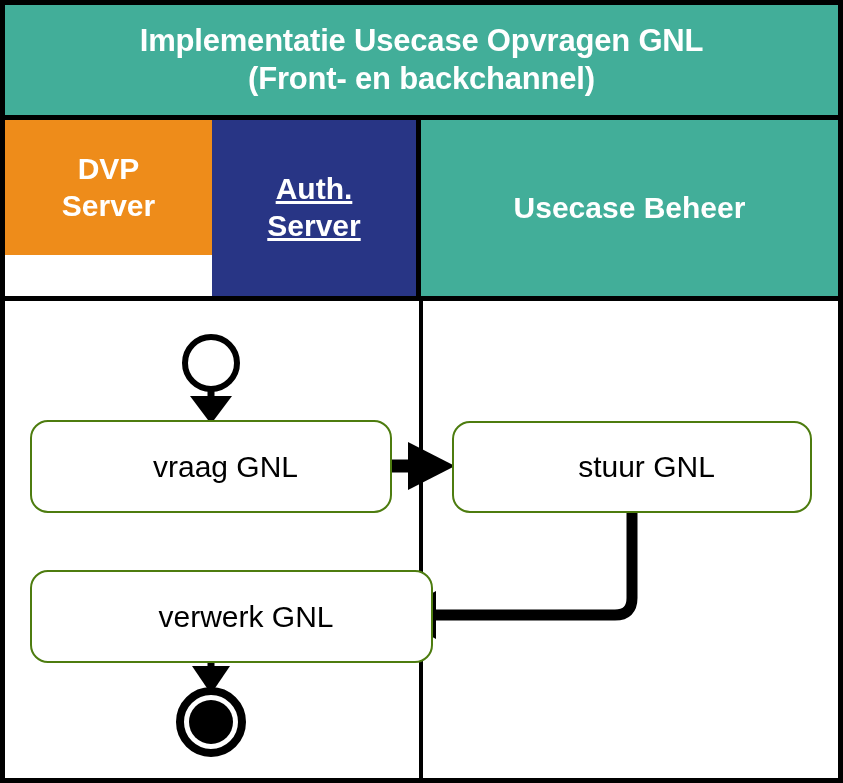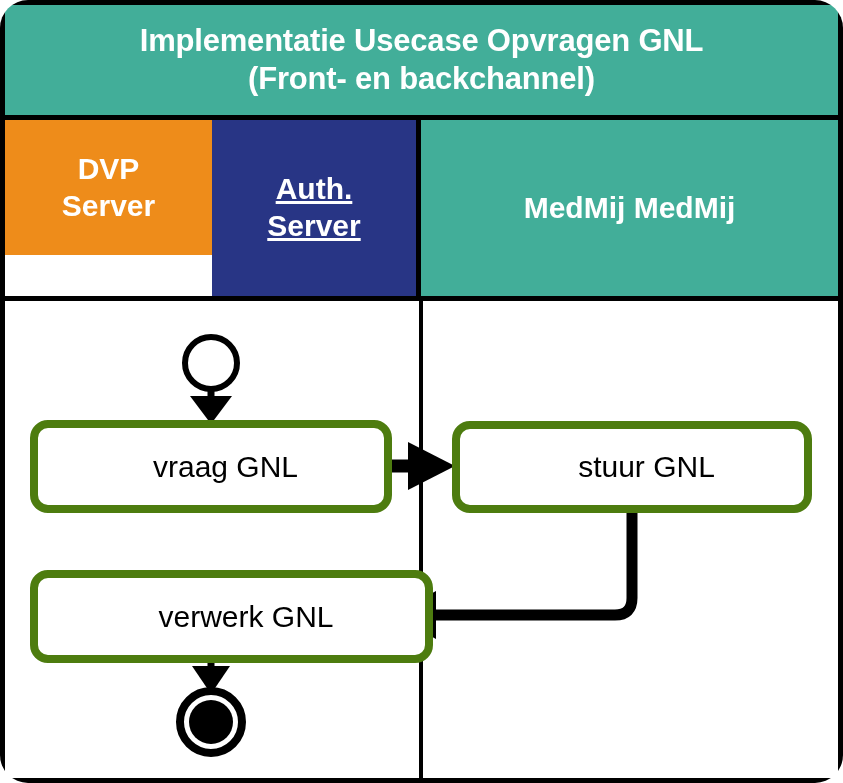--- a/index.html
+++ b/index.html
@@ -11,21 +11,20 @@
   body {
     font-family: "Liberation Sans", sans-serif;
   }
 
   #canvas {
     position: relative;
     width: 843px;
     height: 783px;
     background: #ffffff;
     overflow: hidden;
-    border-radius: 28px;
   }
 
   
   .frame {
     position: absolute;
     left: 0;
     top: 0;
     width: 843px;
     height: 783px;
     box-sizing: border-box;
@@ -127,21 +126,21 @@
     width: 4px;
     height: 477px;
     background: #000000;
   }
 
   
   .node {
     position: absolute;
     box-sizing: border-box;
     background: #ffffff;
-    border: 8px solid #4d7c0f;
+    border: 2px solid #4d7c0f;
     border-radius: 18px;
     display: flex;
     align-items: center;
     justify-content: center;
     padding-left: 29px;
   }
   .node-label {
     color: #000000;
     font-size: 30px;
     font-weight: normal;
@@ -179,21 +178,21 @@
   </div>
 
   <div class="lane-head lane-head-auth">
     <span>Auth.
 Server</span>
   </div>
 
   <div class="vrule-head"></div>
 
   <div class="lane-head lane-head-medmij">
-    <span>MedMij MedMij</span>
+    <span>Usecase Beheer</span>
   </div>
 
   <div class="hrule-head-bottom"></div>
 
   <div class="vrule-body"></div>
 
   <svg class="flow-layer" viewBox="0 0 843 783">
 
     <g>
       <line x1="211" y1="391" x2="211" y2="404" stroke="#000000" stroke-width="7"></line>

